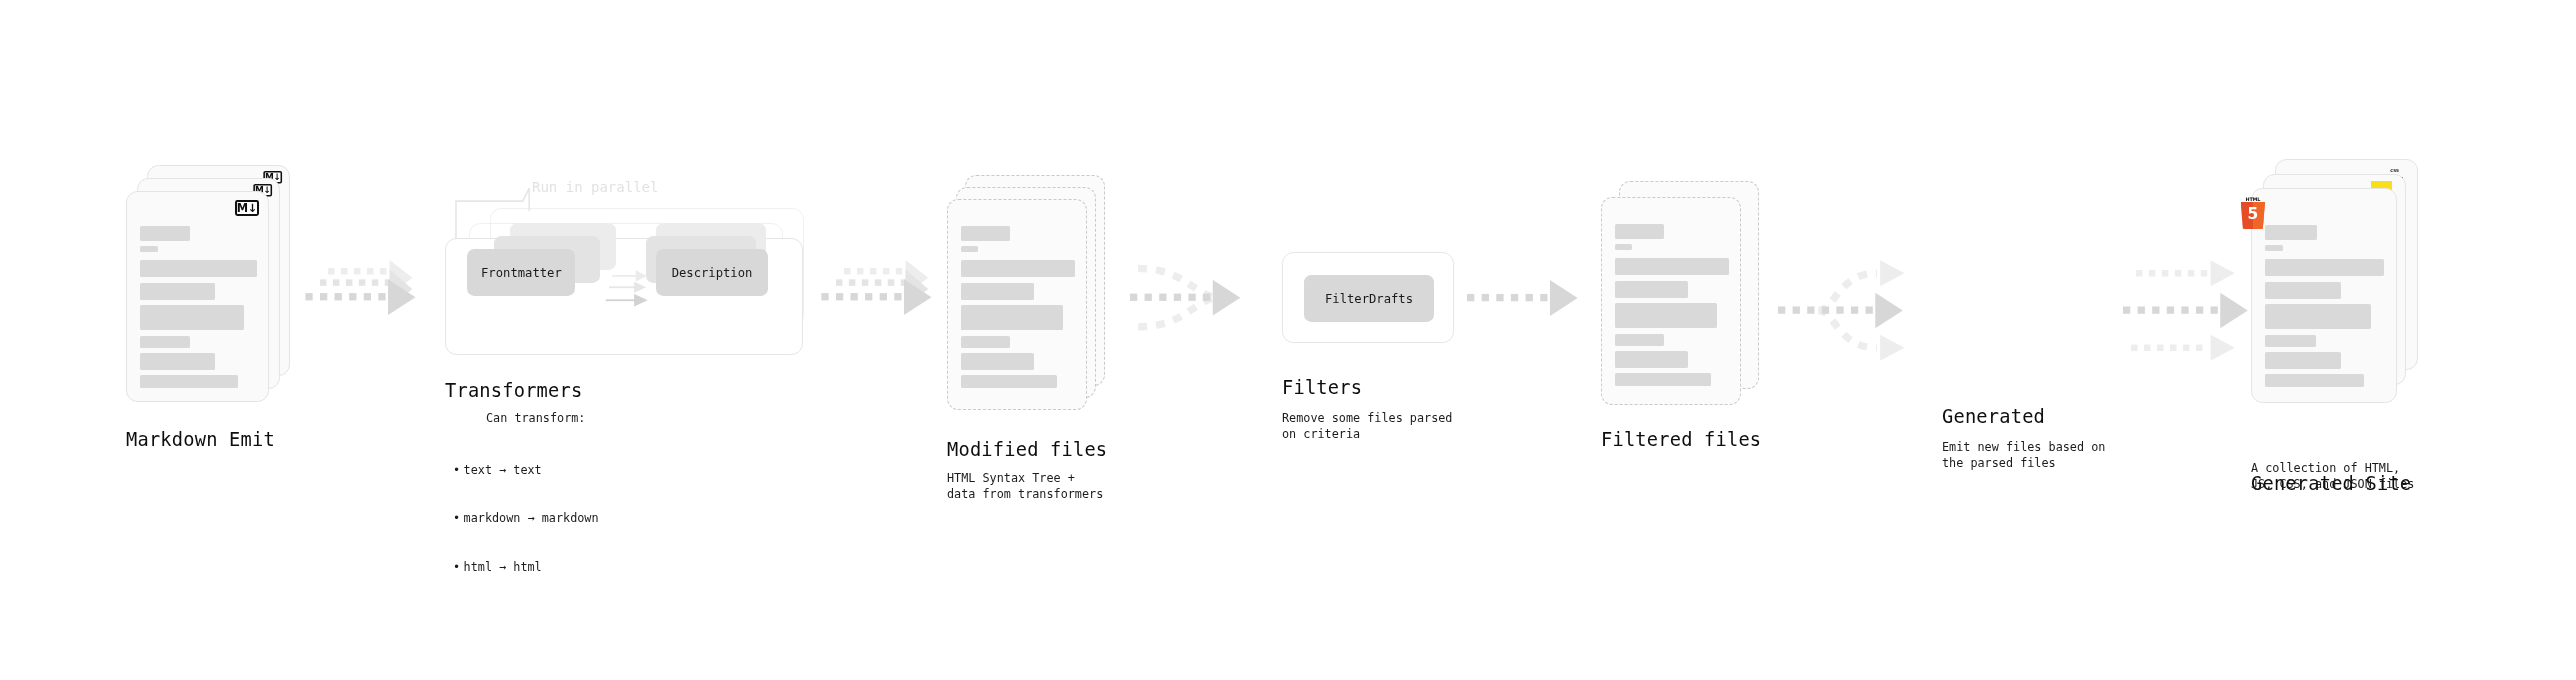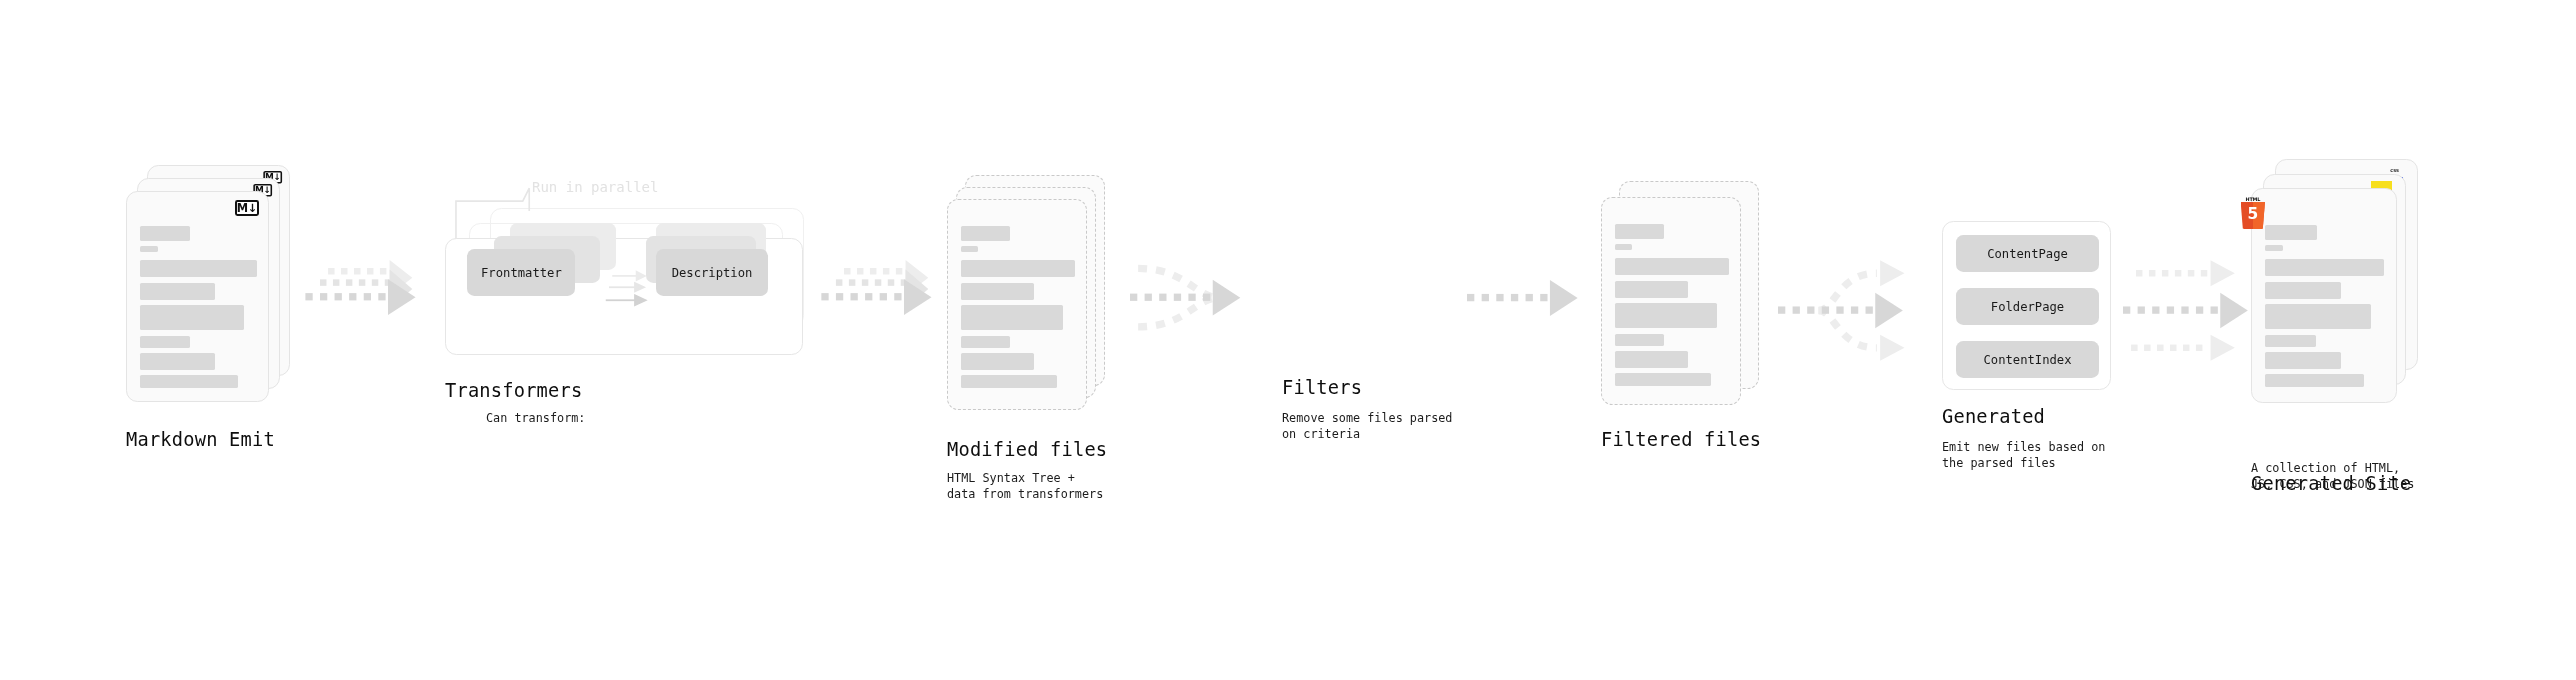--- a/index.html
+++ b/index.html
@@ -193,20 +193,25 @@
     <div class="chip" style="left:213px; top:54px; width:112px; height:47px;">Description</div>
 
     <svg class="ovl" style="left:8.1px; top:-14.6px;" width="163" height="57" viewBox="0 0 200 70">
       <path d="M6 72 L6 26 L88 26 L96 10 L96 38" stroke="#e6e6e6" stroke-width="2" fill="none"></path>
     </svg>
     <div class="ghostlabel" style="left:89px; top:-16.3px;">Run in parallel</div>
   </div>
 
   <div class="title" style="left:445px; top:380px;">Transformers</div>
   <div class="sub" style="left:445px; top:410px;margin-left:41px;">Can transform:</div>
+  <ul class="sublist sub" style="left:453px; top:429px;">
+    <li>text → text</li>
+    <li>markdown → markdown</li>
+    <li>html → html</li>
+  </ul>
 
   <svg class="ovl" style="left:821px; top:268px;" width="106" height="81" viewBox="0 0 130 100">
     <g fill="#ededed">
       <rect x="28" y="0" width="8" height="8"></rect>
         <rect x="44" y="0" width="8" height="8"></rect>
       <rect x="60" y="0" width="8" height="8"></rect>
         <rect x="76" y="0" width="8" height="8"></rect>
       <rect x="92" y="0" width="8" height="8"></rect>
       <path d="M104 -10 L132 12 L104 34 Z"></path>
     </g>
@@ -257,20 +262,23 @@
       <rect x="0" y="41" width="9" height="9"></rect>
         <rect x="18" y="41" width="9" height="9"></rect>
       <rect x="36" y="41" width="9" height="9"></rect>
         <rect x="54" y="41" width="9" height="9"></rect>
       <rect x="72" y="41" width="9" height="9"></rect>
         <rect x="90" y="41" width="9" height="9"></rect>
       <path d="M102 24 L136 46 L102 68 Z"></path>
     </g>
   </svg>
 
+  <div class="groupbox" style="left:1282px; top:252px; width:172px; height:91px;">
+    <div class="chip" style="left:21px; top:22px; width:130px; height:47px;">FilterDrafts</div>
+  </div>
   <div class="title" style="left:1282px; top:377px;">Filters</div>
   <div class="sub" style="left:1282px; top:410px;">Remove some files parsed
 on criteria</div>
 
   <svg class="ovl" style="left:1467px; top:280px;" width="122" height="49" viewBox="0 0 150 60">
     <g fill="#d7d7d7">
       <rect x="0" y="17" width="9" height="9"></rect>
         <rect x="18" y="17" width="9" height="9"></rect>
       <rect x="36" y="17" width="9" height="9"></rect>
         <rect x="54" y="17" width="9" height="9"></rect>
@@ -311,25 +319,20 @@
         <rect x="18" y="77" width="9" height="9"></rect>
       <rect x="36" y="77" width="9" height="9"></rect>
         <rect x="54" y="77" width="9" height="9"></rect>
       <rect x="72" y="77" width="9" height="9"></rect>
         <rect x="90" y="77" width="9" height="9"></rect>
       <rect x="108" y="77" width="9" height="9"></rect>
       <path d="M120 60 L154 82 L120 104 Z"></path>
     </g>
   </svg>
 
-  <div class="groupbox" style="left:1942px; top:221px; width:169px; height:169px;">
-    <div class="chip" style="left:13px; top:13px; width:143px; height:37px;">ContentPage</div>
-    <div class="chip" style="left:13px; top:66px; width:143px; height:37px;">FolderPage</div>
-    <div class="chip" style="left:13px; top:119px; width:143px; height:37px;">ContentIndex</div>
-  </div>
   <div class="title" style="left:1942px; top:406px;">Generated</div>
   <div class="sub" style="left:1942px; top:439px;">Emit new files based on
 the parsed files</div>
 
   <svg class="ovl" style="left:2123px; top:244px;" width="154" height="146" viewBox="0 0 190 180">
     <g fill="#ededed">
       <rect x="16" y="32" width="8" height="8"></rect>
         <rect x="32" y="32" width="8" height="8"></rect>
       <rect x="48" y="32" width="8" height="8"></rect>
         <rect x="64" y="32" width="8" height="8"></rect>

